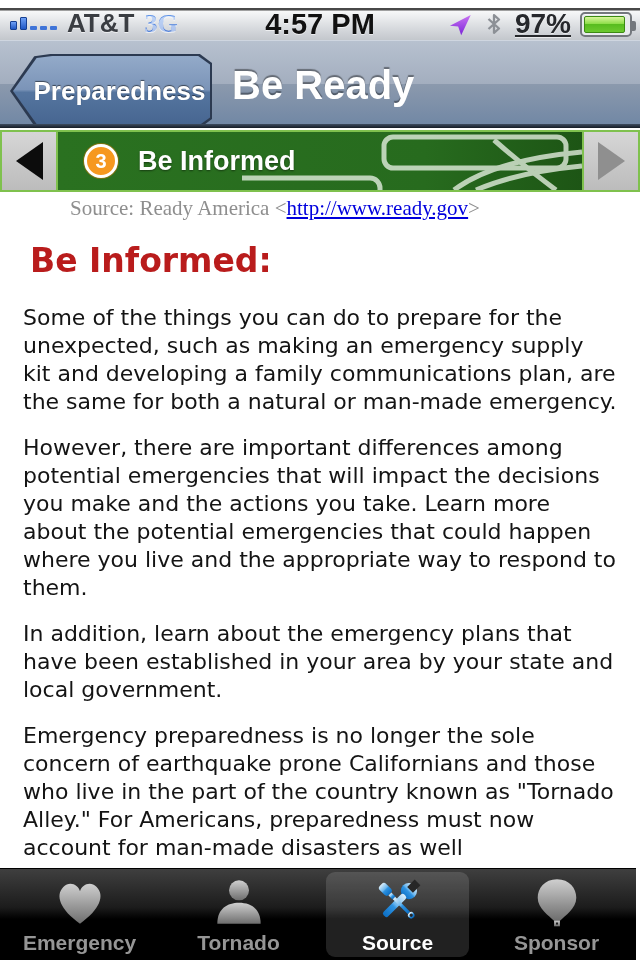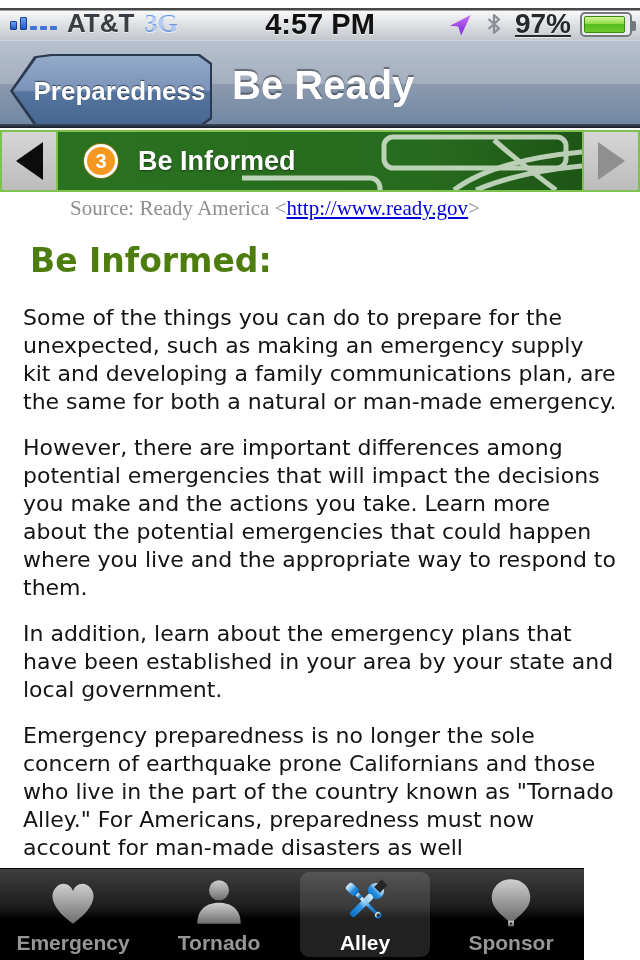--- a/index.html
+++ b/index.html
@@ -69,26 +69,26 @@
   .banner-deco { position:absolute; right:0; top:0; height:100%; opacity:.75; pointer-events:none; }
   .step-badge { position:relative; margin-left:26px; width:34px; height:34px; border-radius:50%;
     background:#f6981f; border:3px solid #fff; color:#fff; font-weight:bold; font-size:20px;
     display:flex; align-items:center; justify-content:center; box-shadow:0 0 0 1px rgba(200,120,0,.5); }
   .banner-label { position:relative; margin-left:20px; color:#fff; font-weight:bold; font-size:27px;
     text-shadow:0 1px 2px rgba(0,0,0,.45); }
 
   .source-line { margin:4px 0 0 70px; font-family:"Liberation Serif", serif; font-size:21px; color:#8e8e8e; }
   .source-line a { color:#0000dd; text-decoration:underline; cursor:pointer; }
 
-  .content h1 { margin:20px 30px 0; font-family:"DejaVu Sans", sans-serif; font-size:33px; font-weight:bold; color:#4d7c0f; }
+  .content h1 { margin:20px 30px 0; font-family:"DejaVu Sans", sans-serif; font-size:33px; font-weight:bold; color:#b91c1c; }
   .content p { margin:18px 23px 0; font-family:"DejaVu Sans", sans-serif; font-size:22px; line-height:28px; color:#141414; }
   .content p:first-of-type { margin-top:24px; }
 
   
-  .tabbar { position:absolute; bottom:0; left:0; width:584px; height:92px;
+  .tabbar { position:absolute; bottom:0; left:0; width:636px; height:92px;
     background:linear-gradient(#3f3f3f 0%, #1c1c1c 42%, #000 55%);
     border-top:1px solid #000; display:flex; }
   .tab { position:relative; flex:1; display:flex; flex-direction:column; align-items:center; justify-content:flex-start;
     padding-top:6px; cursor:pointer; }
   .tab .hl { display:none; }
   .tab.active .hl { display:block; position:absolute; top:3px; bottom:3px; left:8px; right:8px;
     border-radius:9px; background:rgba(255,255,255,.13); }
   .tab .icon { position:relative; height:54px; display:flex; align-items:center; justify-content:center; }
   .tab .lbl { position:relative; margin-top:2px; font-size:21px; font-weight:bold; color:#969696; }
   .tab.active .lbl { color:#fff; }
@@ -222,21 +222,21 @@
             <rect x="28" y="20" width="8" height="36" rx="3" fill="url(#blueg)"></rect>
           </g>
           <g transform="rotate(-45 32 32)">
             <rect x="26.5" y="2" width="11" height="16" rx="4" fill="url(#blueg)"></rect>
             <rect x="29.5" y="18" width="5" height="7" fill="url(#blueg)"></rect>
             <rect x="30" y="25" width="4" height="26" fill="url(#blueg)"></rect>
             <circle cx="32" cy="55" r="3" fill="none" stroke="url(#blueg)" stroke-width="2"></circle>
           </g>
         </svg>
       </div>
-      <div class="lbl">Alley</div>
+      <div class="lbl">Source</div>
     </div>
 
     <div class="tab">
 
       <div class="icon">
         <svg width="54" height="52" viewBox="0 0 64 62">
           <path d="M32 4 C17 4 9 15 9 26 C9 39 23 48 28 53 L36 53 C41 48 55 39 55 26 C55 15 47 4 32 4 Z" fill="url(#grayg)"></path>
           <rect x="28.5" y="53" width="7" height="7" fill="url(#grayg)"></rect>
           <rect x="30.8" y="55.5" width="2.4" height="2.4" fill="#1c1c1c"></rect>
         </svg>

